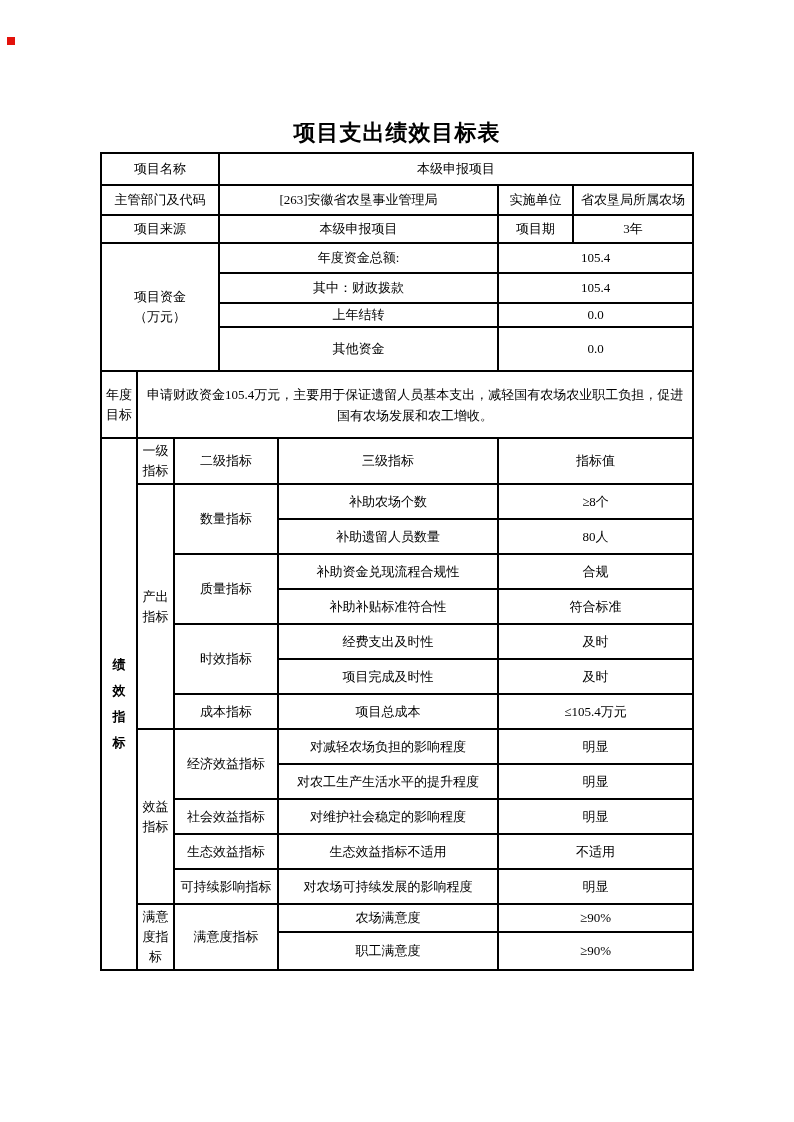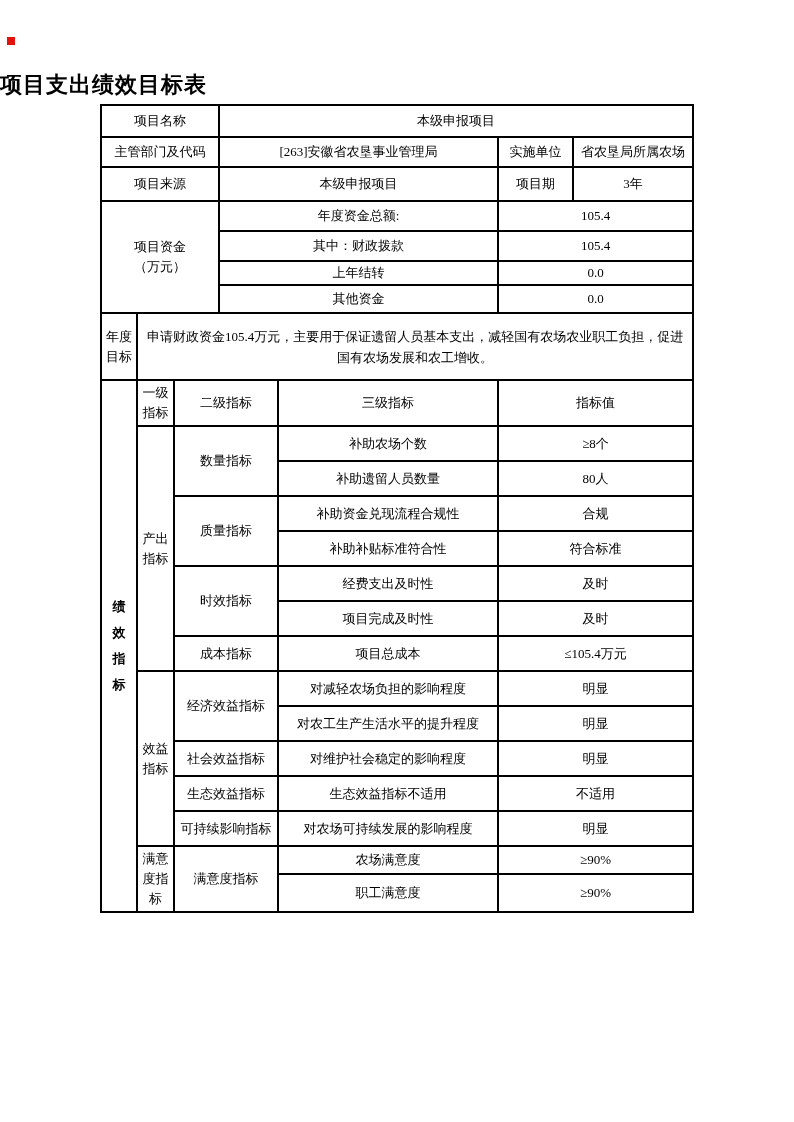--- a/index.html
+++ b/index.html
@@ -10,21 +10,22 @@
     color:#000000;
     font-family:"Liberation Serif","DejaVu Serif",serif;
     overflow:hidden;
   }
   .red-marker {
     position:absolute; left:7px; top:37px;
     width:8px; height:8px;
     background:#e3120b;
   }
   .title {
-    padding-top:72px;
+    padding-top:120px;
+    text-align:center;
     font-size:22px; font-weight:bold;
     line-height:26px;
     letter-spacing:1px;
   }
   .subtitle {
     margin-top:10px;
     text-align:center;
     font-size:12.5px;
     line-height:16px;
   }
@@ -88,21 +89,21 @@
       <td colspan="4">本级申报项目</td>
     </tr>
 
     <tr style="height:30px">
       <td colspan="3">主管部门及代码</td>
       <td colspan="2">[263]安徽省农垦事业管理局</td>
       <td>实施单位</td>
       <td>省农垦局所属农场</td>
     </tr>
 
-    <tr style="height:34px">
+    <tr style="height:28px">
       <td colspan="3">项目来源</td>
       <td colspan="2">本级申报项目</td>
       <td>项目期</td>
       <td>3年</td>
     </tr>
 
     <tr style="height:30px">
       <td colspan="3" rowspan="4" class="fund-label">
         <div>项目资金</div>
         <div>（万元）</div>
@@ -111,21 +112,21 @@
       <td colspan="2" class="right">105.4</td>
     </tr>
     <tr style="height:30px">
       <td colspan="2" class="lpad14">其中：财政拨款</td>
       <td colspan="2" class="right">105.4</td>
     </tr>
     <tr style="height:20px">
       <td colspan="2" class="indent">上年结转</td>
       <td colspan="2" class="right">0.0</td>
     </tr>
-    <tr style="height:28px">
+    <tr style="height:44px">
       <td colspan="2" class="indent">其他资金</td>
       <td colspan="2" class="right">0.0</td>
     </tr>
 
     <tr style="height:67px">
       <td class="narrow">年度目标</td>
       <td colspan="6" class="goalcell">申请财政资金105.4万元，主要用于保证遗留人员基本支出，减轻国有农场农业职工负担，促进国有农场发展和农工增收。</td>
     </tr>
 
     <tr style="height:46px">

